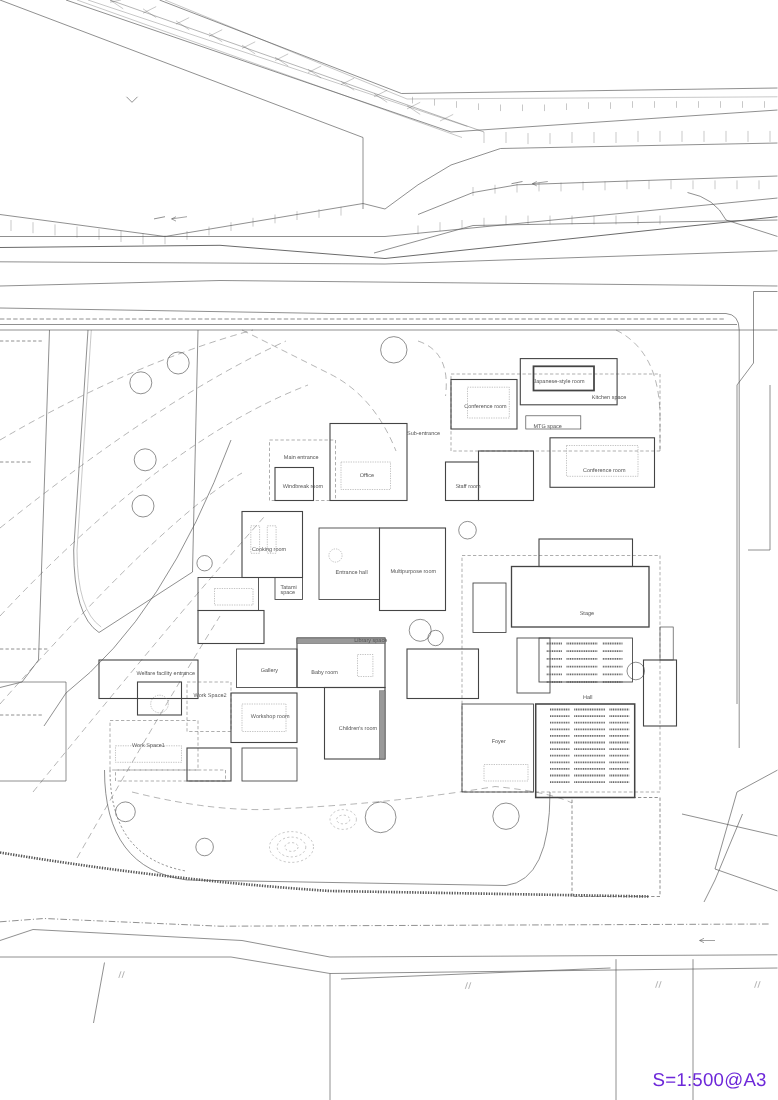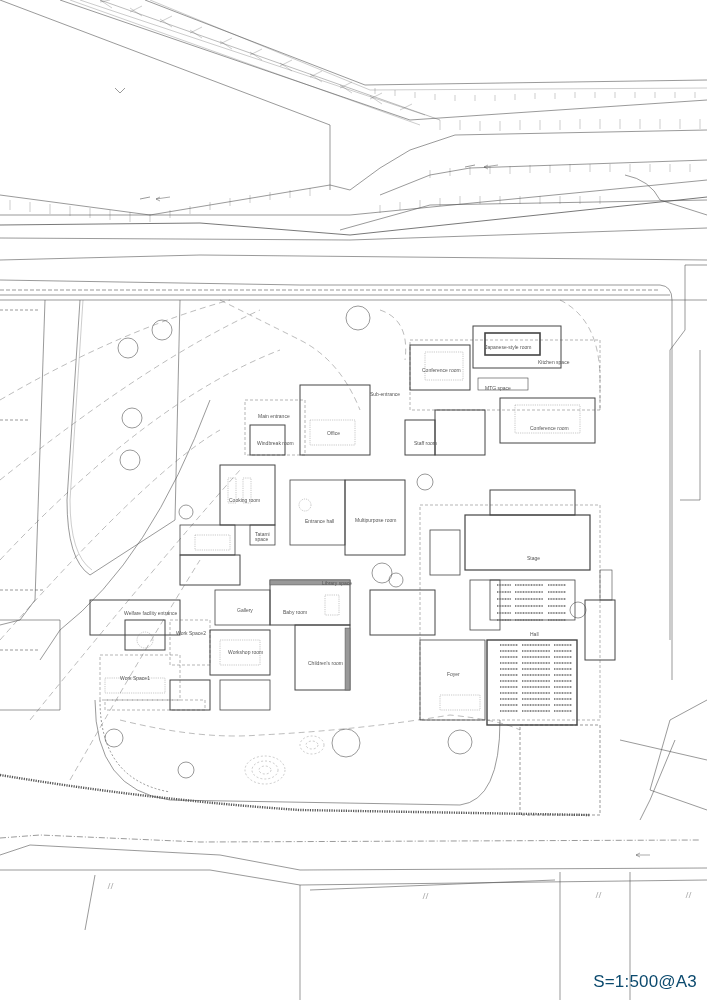--- a/index.html
+++ b/index.html
@@ -1,19 +1,19 @@
 <!DOCTYPE html>
 <html><head>
 <meta charset="utf-8">
 <style>
   html,body{margin:0;padding:0;background:#fff;}
   body{width:707px;height:1000px;position:relative;overflow:hidden;font-family:"Liberation Sans",sans-serif;}
   #plan{position:absolute;left:0;top:0;width:707px;height:1000px;}
   .lbl{position:absolute;font-family:"Liberation Sans",sans-serif;font-size:5px;color:#555;white-space:nowrap;line-height:1;}
-  .scale{position:absolute;right:10px;bottom:8px;font-family:"Liberation Sans",sans-serif;font-size:17px;color:#0c4a6e;letter-spacing:0.2px;}
+  .scale{position:absolute;right:10px;bottom:8px;font-family:"Liberation Sans",sans-serif;font-size:17px;color:#6d28d9;letter-spacing:0.2px;}
 </style>
 </head>
 <body>
 
 <svg id="plan" viewBox="0 0 707 1000" xmlns="http://www.w3.org/2000/svg" fill="none" stroke="#555" stroke-width="0.6">
 
   <g>
     <path d="M 0 0 L 330 125"></path>
     <path d="M 330 125 L 330 190"></path>
     <path d="M 60 0 L 410 120 L 707 100"></path>

